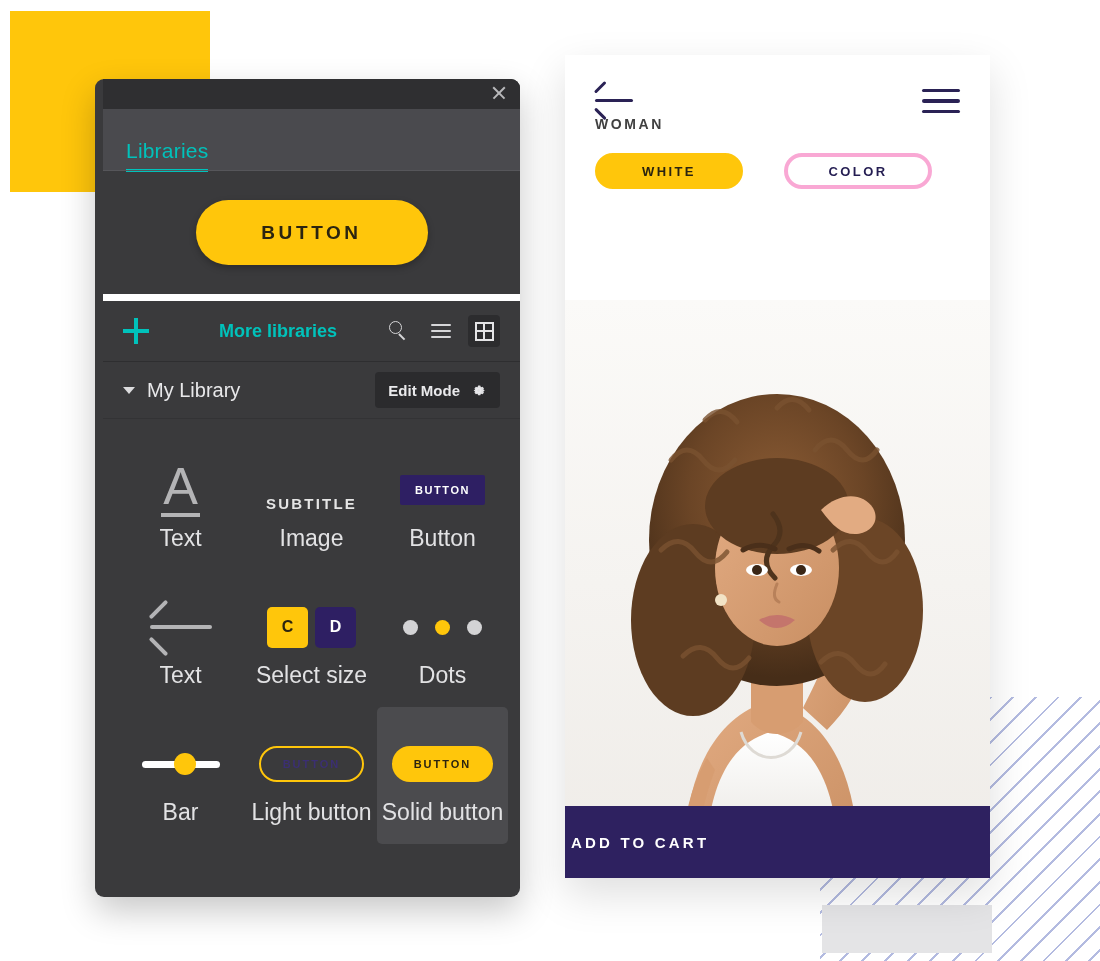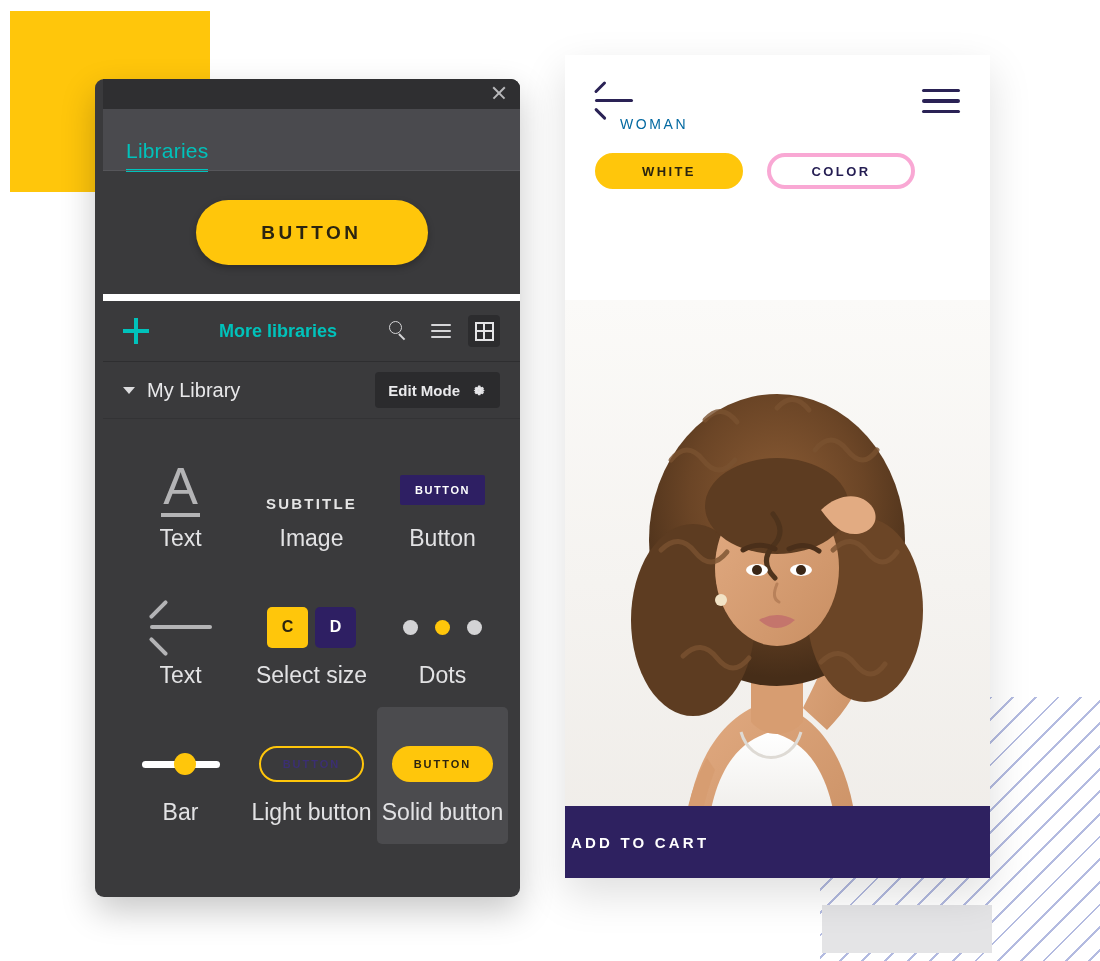--- a/index.html
+++ b/index.html
@@ -216,23 +216,23 @@
     content:"";position:absolute;left:0;width:15px;height:3.2px;background:#2a2255;border-radius:2px;
   }
   .back-arrow-icon:before{top:1px;transform:rotate(-45deg);transform-origin:left center;}
   .back-arrow-icon:after{top:17px;transform:rotate(45deg);transform-origin:left center;}
   .menu-icon{width:38px;height:24px;display:flex;flex-direction:column;justify-content:space-between;cursor:pointer;}
   .menu-icon i{display:block;height:3.4px;background:#2a2255;border-radius:2px;}
   .phone-title{
     color:#241d52;font-size:45px;font-weight:bold;margin:14px 0 0 0;letter-spacing:-.5px;
   }
   .phone-subtitle{
-    color:#0369a1;font-size:14px;font-weight:normal;letter-spacing:2.6px;margin-top:3px;margin-left:25px;
-  }
-  .pill-row{display:flex;gap:24px;margin-top:21px;}
+    color:#404040;font-size:14px;font-weight:bold;letter-spacing:2.6px;margin-top:3px;
+  }
+  .pill-row{display:flex;gap:41px;margin-top:21px;}
   .pill{
     height:36px;border-radius:20px;display:flex;align-items:center;justify-content:center;
     font-size:13px;font-weight:bold;letter-spacing:2.4px;cursor:pointer;box-sizing:border-box;
   }
   .pill.white{width:148px;background:#FFC60B;color:#2b2410;border:2px solid #FFC60B;}
   .pill.color{width:148px;background:#ffffff;color:#241d52;border:4px solid #f9a8d4;}
 
   .photo{
     position:absolute;left:0;top:245px;width:425px;height:566px;overflow:hidden;
     background:#f6f4f2;

